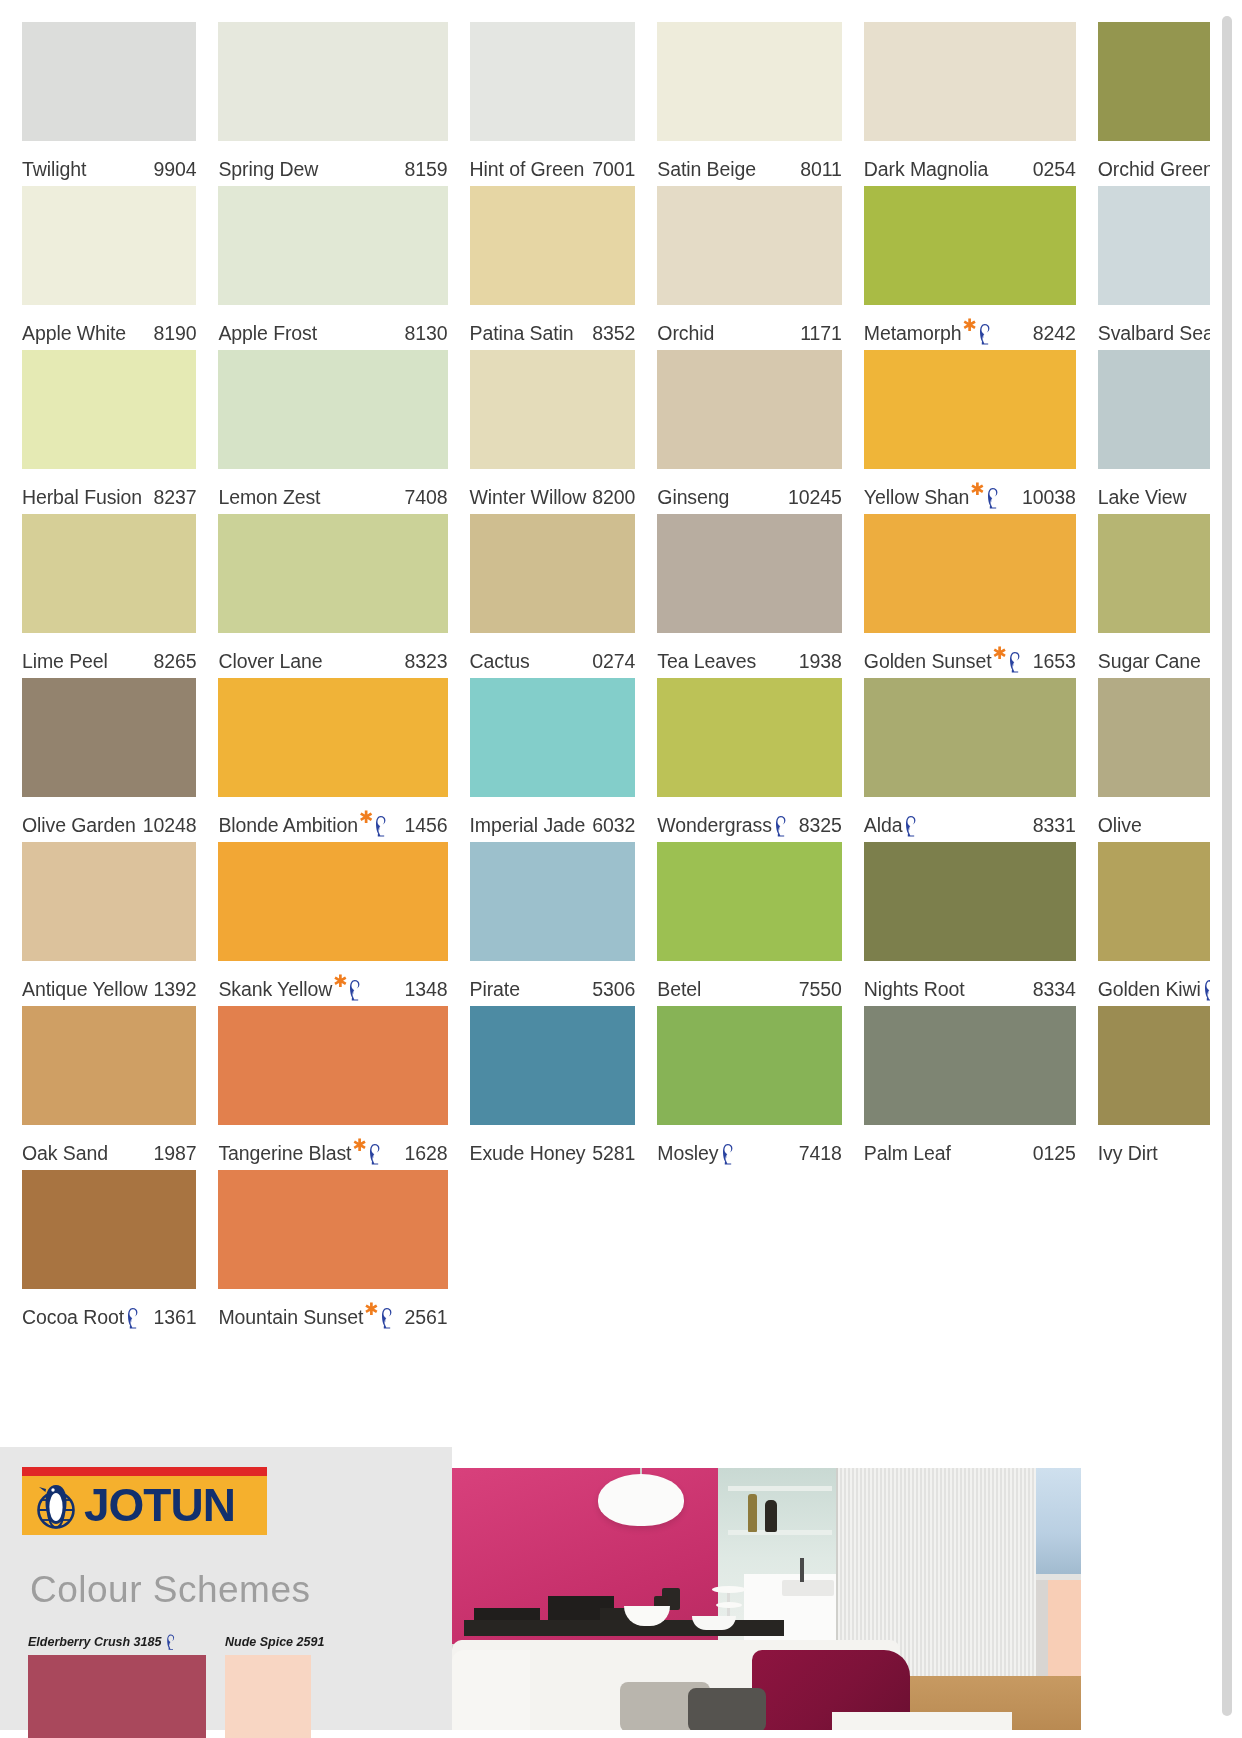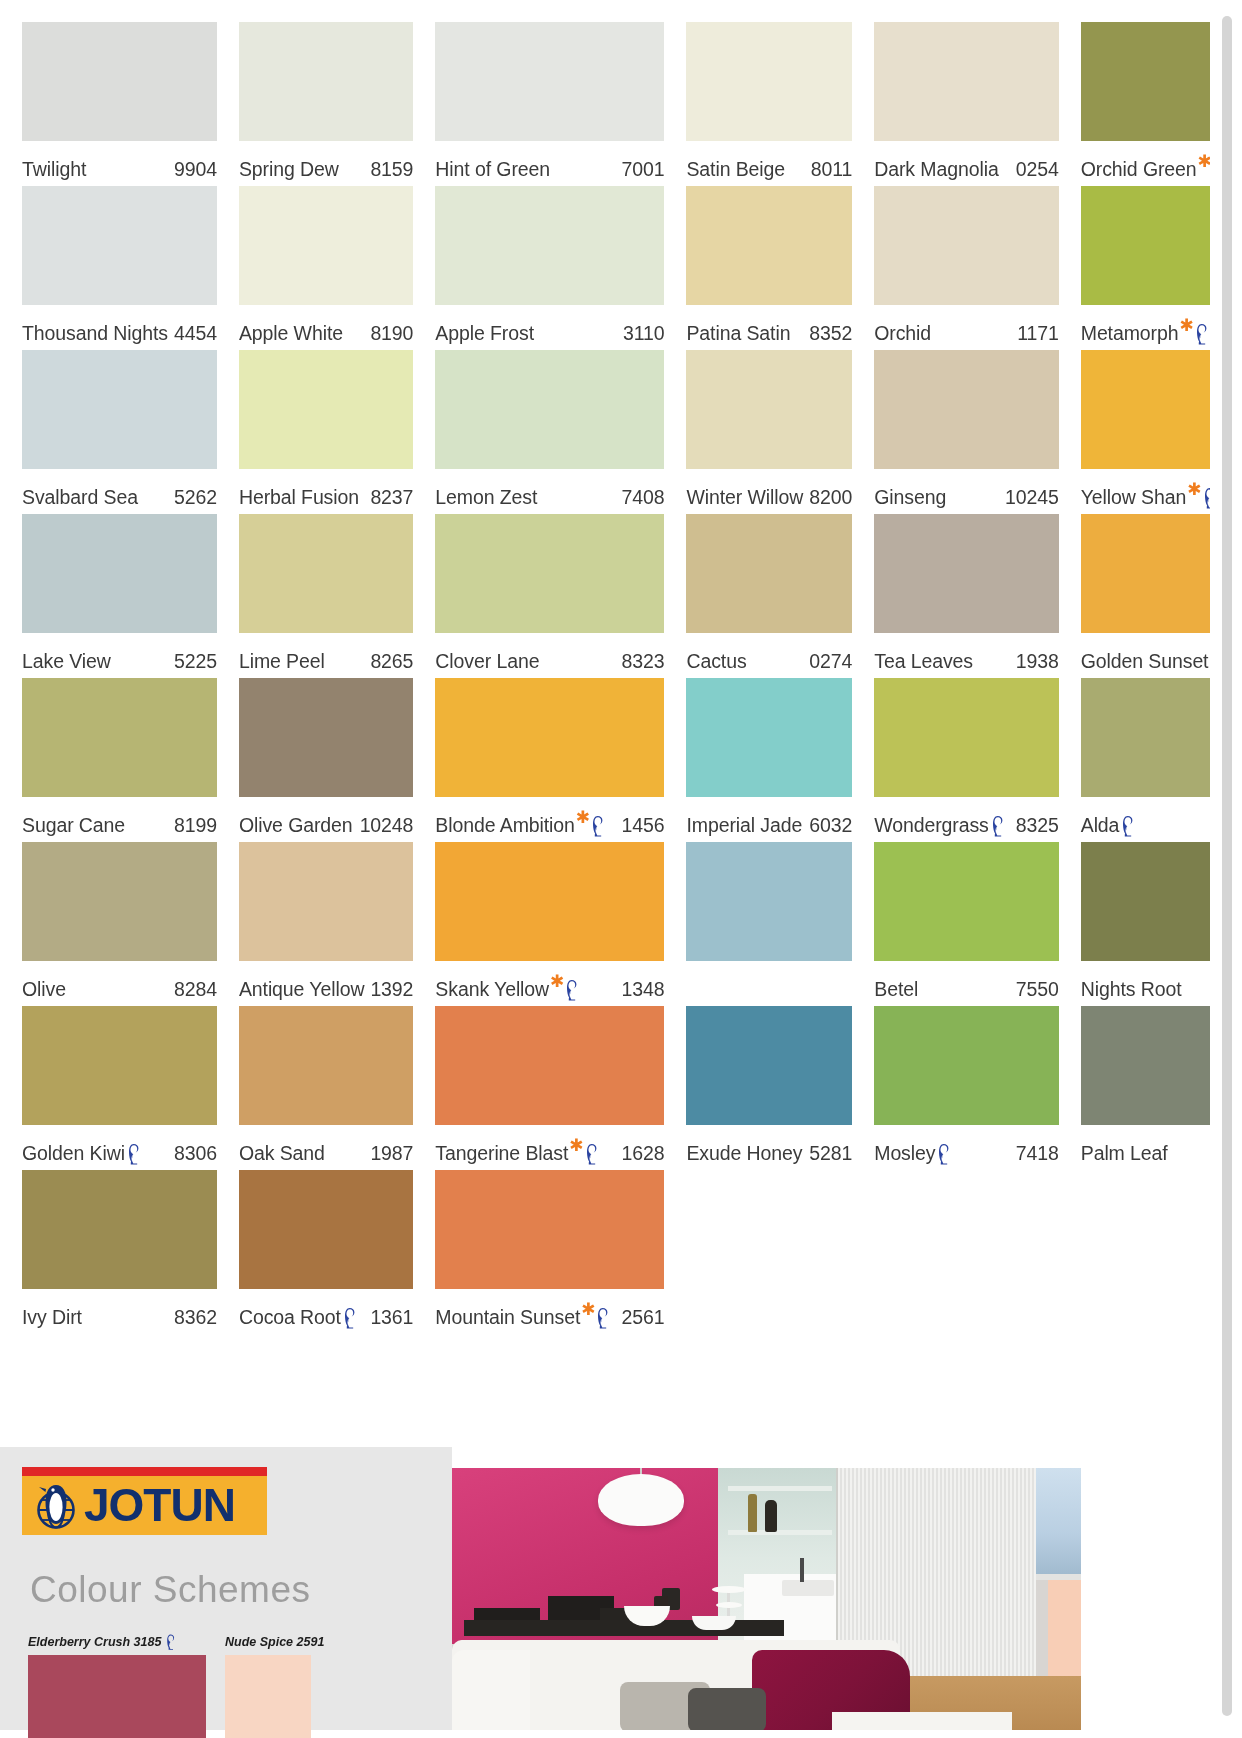--- a/index.html
+++ b/index.html
@@ -342,44 +342,35 @@
                 <svg class="penguin-icon" viewBox="0 0 11 16">
                   <path d="M5.6 0.6 C3.4 0.6 2.2 3 2.2 6.4 C2.2 10.5 3.3 14.4 5.6 15.4 C5.6 15.4 4.0 14.2 4.0 11.6 C4.0 9.4 5.4 8.0 5.4 8.0 C5.4 8.0 3.3 7.2 3.3 4.8 C3.3 2.8 4.3 1.5 5.9 1.5 C7.3 1.5 8.2 2.6 8.2 4.3 C8.2 6.0 7.1 6.9 7.1 6.9 C7.1 6.9 9.1 6.0 9.1 3.8 C9.1 1.9 7.7 0.6 5.6 0.6 Z" fill="#2a43a0"></path>
                   <path d="M5.2 8.3 C5.2 8.3 4.3 9.6 4.3 11.6 C4.3 13.5 5.4 15.0 5.4 15.0 L8.2 15.0 L8.2 15.7 L3.5 15.7 L3.5 14.5 Z" fill="#2a43a0"></path>
                 </svg>
               </span>
             </div>
             <span class="swatch-code">8004</span>
           </div>
         </div>
         <div class="swatch-cell">
-          <div class="swatch-chip" style="background: rgb(221, 225, 225);"></div>
-          <div class="swatch-label-row">
-            <div class="swatch-name-wrap">
-              <span class="swatch-name">Thousand Nights</span>
-            </div>
-            <span class="swatch-code">4454</span>
-          </div>
-        </div>
-        <div class="swatch-cell">
           <div class="swatch-chip" style="background: rgb(238, 238, 220);"></div>
           <div class="swatch-label-row">
             <div class="swatch-name-wrap">
               <span class="swatch-name">Apple White</span>
             </div>
             <span class="swatch-code">8190</span>
           </div>
         </div>
         <div class="swatch-cell">
           <div class="swatch-chip" style="background: rgb(225, 232, 213);"></div>
           <div class="swatch-label-row">
             <div class="swatch-name-wrap">
               <span class="swatch-name">Apple Frost</span>
             </div>
-            <span class="swatch-code">3110</span>
+            <span class="swatch-code">8130</span>
           </div>
         </div>
         <div class="swatch-cell">
           <div class="swatch-chip" style="background: rgb(230, 214, 164);"></div>
           <div class="swatch-label-row">
             <div class="swatch-name-wrap">
               <span class="swatch-name">Patina Satin</span>
             </div>
             <span class="swatch-code">8352</span>
           </div>
@@ -633,20 +624,26 @@
                   <path d="M5.6 0.6 C3.4 0.6 2.2 3 2.2 6.4 C2.2 10.5 3.3 14.4 5.6 15.4 C5.6 15.4 4.0 14.2 4.0 11.6 C4.0 9.4 5.4 8.0 5.4 8.0 C5.4 8.0 3.3 7.2 3.3 4.8 C3.3 2.8 4.3 1.5 5.9 1.5 C7.3 1.5 8.2 2.6 8.2 4.3 C8.2 6.0 7.1 6.9 7.1 6.9 C7.1 6.9 9.1 6.0 9.1 3.8 C9.1 1.9 7.7 0.6 5.6 0.6 Z" fill="#2a43a0"></path>
                   <path d="M5.2 8.3 C5.2 8.3 4.3 9.6 4.3 11.6 C4.3 13.5 5.4 15.0 5.4 15.0 L8.2 15.0 L8.2 15.7 L3.5 15.7 L3.5 14.5 Z" fill="#2a43a0"></path>
                 </svg>
               </span>
             </div>
             <span class="swatch-code">1348</span>
           </div>
         </div>
         <div class="swatch-cell">
           <div class="swatch-chip" style="background: rgb(156, 192, 204);"></div>
+          <div class="swatch-label-row">
+            <div class="swatch-name-wrap">
+              <span class="swatch-name">Pirate</span>
+            </div>
+            <span class="swatch-code">5306</span>
+          </div>
         </div>
         <div class="swatch-cell">
           <div class="swatch-chip" style="background: rgb(156, 192, 82);"></div>
           <div class="swatch-label-row">
             <div class="swatch-name-wrap">
               <span class="swatch-name">Betel</span>
             </div>
             <span class="swatch-code">7550</span>
           </div>
         </div>

